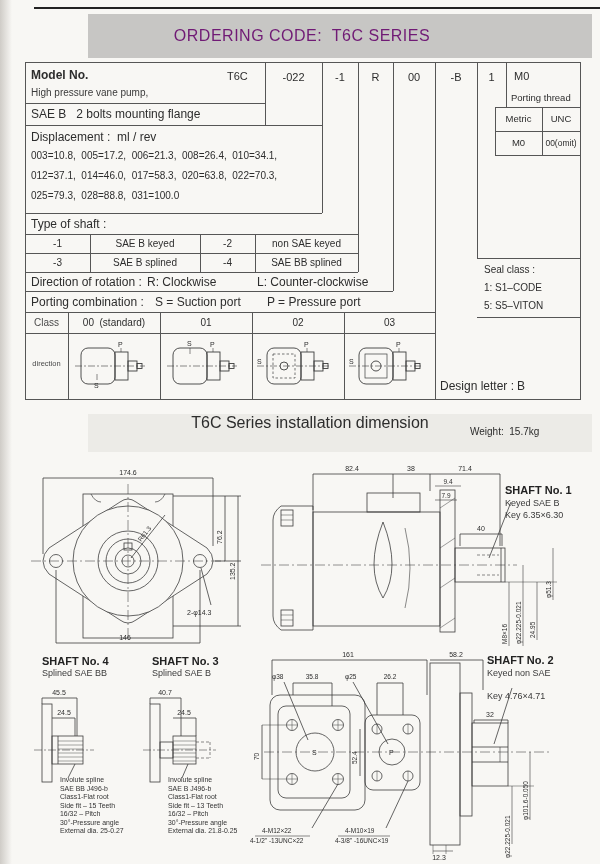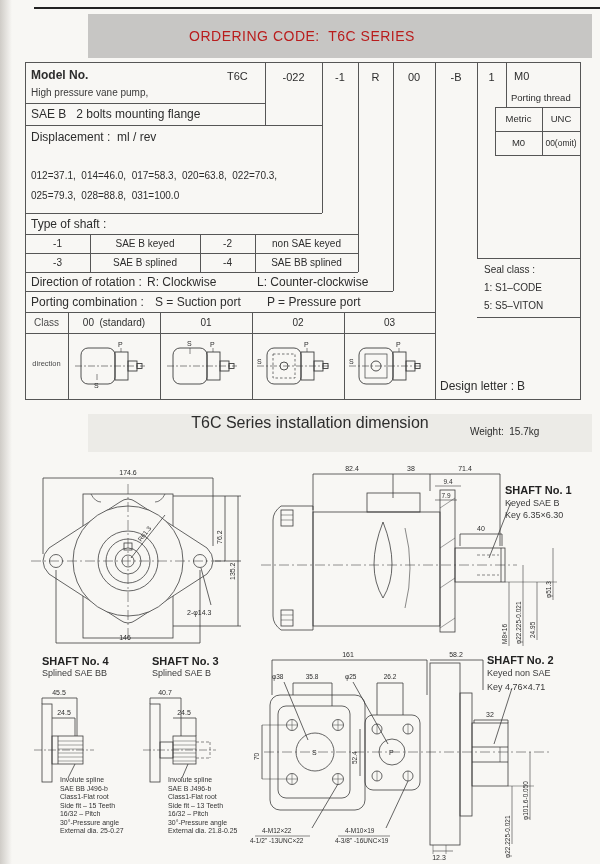--- a/index.html
+++ b/index.html
@@ -20,21 +20,21 @@
 </head>
 <body>
 
 <div id="page">
 
   <div class="abs" style="left:0;top:0;width:12px;height:864px;background:linear-gradient(to right,#cfccc7,rgba(248,247,244,0));"></div>
 
   <div class="abs" style="left:34px;top:7px;width:566px;height:2px;background:#222;"></div>
 
   <div class="abs" style="left:88px;top:14px;width:504px;height:44px;background:#c7c6c4;display:flex;align-items:center;justify-content:center;">
-    <div class="pre" style="font-size:14px;color:#b91c1c;letter-spacing:0.5px;padding-right:76px;">ORDERING CODE:  T6C SERIES</div>
+    <div class="pre" style="font-size:16px;color:#701a75;letter-spacing:0.5px;padding-right:76px;">ORDERING CODE:  T6C SERIES</div>
   </div>
 
   <div class="abs" style="left:25px;top:62px;width:556px;height:296px;">
 
     <div class="ln" style="left:0;top:0;width:556px;height:1px;"></div>
     <div class="ln" style="left:0;top:0;width:1px;height:338px;"></div>
     <div class="ln" style="left:555px;top:0;width:1px;height:338px;"></div>
     <div class="ln" style="left:0;top:337px;width:556px;height:1px;"></div>
 
     <div class="ln" style="left:240px;top:0;width:1px;height:63px;"></div>
@@ -78,20 +78,21 @@
     <div class="abs t11 ctr" style="left:297px;top:9px;width:36px;">-1</div>
     <div class="abs t11 ctr" style="left:333px;top:9px;width:35px;">R</div>
     <div class="abs t11 ctr" style="left:368px;top:9px;width:42px;">00</div>
     <div class="abs t11 ctr" style="left:410px;top:9px;width:42px;">-B</div>
     <div class="abs t11 ctr" style="left:452px;top:9px;width:29px;">1</div>
     <div class="abs t11" style="left:489px;top:8px;">M0</div>
     <div class="abs t10 pre" style="left:6px;top:25px;color:#3a3a3a;">High pressure vane pump,</div>
     <div class="abs t105 pre" style="left:6px;top:45px;">SAE B   2 bolts mounting flange</div>
 
     <div class="abs t105 pre" style="left:6px;top:68px;">Displacement :  ml / rev</div>
+    <div class="abs t10 pre" style="left:6px;top:88px;">003=10.8,  005=17.2,  006=21.3,  008=26.4,  010=34.1,</div>
     <div class="abs t10 pre" style="left:6px;top:108px;">012=37.1,  014=46.0,  017=58.3,  020=63.8,  022=70.3,</div>
     <div class="abs t10 pre" style="left:6px;top:128px;">025=79.3,  028=88.8,  031=100.0</div>
 
     <div class="abs t105" style="left:6px;top:155px;">Type of shaft :</div>
     <div class="abs t10 ctr" style="left:0;top:176px;width:65px;">-1</div>
     <div class="abs t10 ctr" style="left:65px;top:176px;width:110px;">SAE B keyed</div>
     <div class="abs t10 ctr" style="left:175px;top:176px;width:55px;">-2</div>
     <div class="abs t10 ctr" style="left:230px;top:176px;width:103px;">non SAE keyed</div>
     <div class="abs t10 ctr" style="left:0;top:195px;width:65px;">-3</div>
     <div class="abs t10 ctr" style="left:65px;top:195px;width:110px;">SAE B splined</div>
@@ -464,16 +465,16 @@
     <text class="dimtxt2" x="85" y="195">4-3/8" -16UNC×19</text>
     <text class="dimtxt" x="240" y="69" text-anchor="middle">32</text>
     <text class="dimtxt2" transform="rotate(-90 260 210)" x="260" y="210">φ22.225-0.021</text>
     <text class="dimtxt2" transform="rotate(-90 278 172)" x="278" y="172">φ101.6-0.050</text>
     <text class="dimtxt" x="189" y="212" text-anchor="middle">12.3</text>
   </svg>
 
   <div class="abs" style="left:487px;top:654px;">
     <div class="shaft-title">SHAFT No. 2</div>
     <div class="shaft-sub" style="margin-top:2px;">Keyed non SAE</div>
-    <div class="shaft-sub" style="margin-top:4px;">Key 4.76×4.71</div>
+    <div class="shaft-sub" style="margin-top:13px;">Key 4.76×4.71</div>
   </div>
 
 </div>
 
 </body></html>

